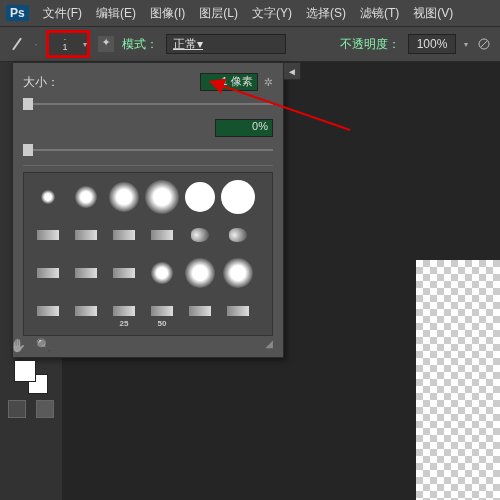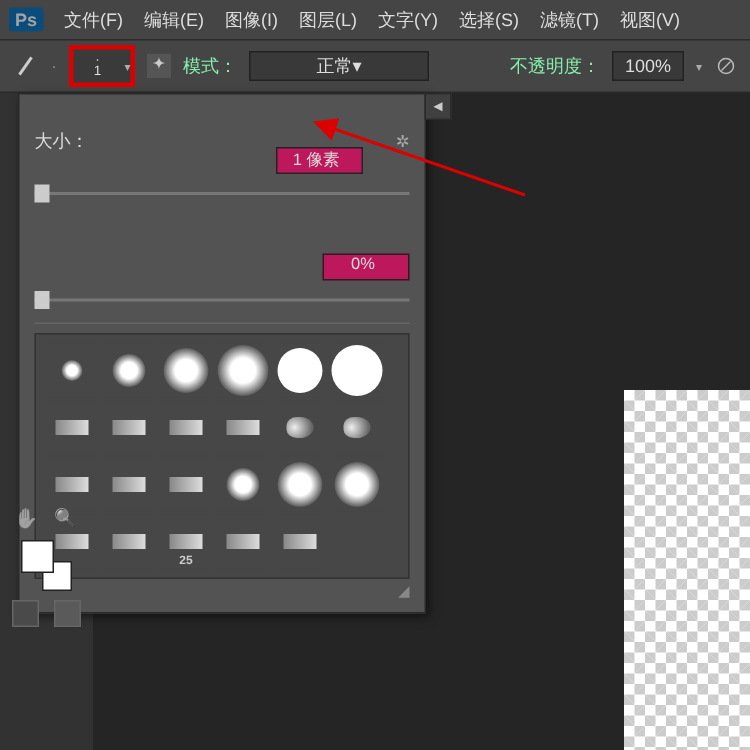--- a/index.html
+++ b/index.html
@@ -1,41 +1,41 @@
 <!DOCTYPE html>
 <html><head>
 <meta charset="utf-8">
 <style>
 * { margin: 0; padding: 0; box-sizing: border-box; font-family: "Microsoft YaHei", sans-serif; }
 body { background: #323232; width: 500px; height: 500px; overflow: hidden; position: relative; }
 
 .menubar { background: #454545; height: 26px; display: flex; align-items: center; padding: 0 6px; gap: 14px; font-size: 12px; color: #ddd; }
-.ps-logo { background: #0a4d7a; color: #a3a3a3; font-weight: bold; padding: 1px 4px; font-size: 12px; border-radius: 2px; }
+.ps-logo { background: #0a4d7a; color: #e5e5e5; font-weight: bold; padding: 1px 4px; font-size: 12px; border-radius: 2px; }
 .menu-item { cursor: pointer; }
 
 .optionsbar { background: #454545; height: 36px; display: flex; align-items: center; padding: 0 8px; gap: 8px; border-top: 1px solid #2a2a2a; border-bottom: 1px solid #2a2a2a; font-size: 12px; color: #ddd; }
 .brush-tool-icon { width: 18px; height: 18px; position: relative; }
 .brush-tool-icon::before { content: ""; position: absolute; width: 2px; height: 14px; background: #ccc; transform: rotate(35deg); left: 8px; top: 2px; }
 .dot-sep { color: #888; }
 .brush-preview-box { border: 3px solid #d00; background: #3a3a3a; width: 44px; height: 28px; display: flex; align-items: center; justify-content: center; position: relative; }
 .brush-preview-inner { width: 32px; height: 20px; display: flex; flex-direction: column; align-items: center; justify-content: center; font-size: 9px; color: #ddd; }
 .preview-num { font-size: 9px; }
 .chev { font-size: 8px; color: #aaa; margin-left: 2px; }
 .mini-icon { width: 16px; height: 16px; background: #555; display: inline-block; }
 .pressure-icon::before { content:"✦"; color:#ccc; font-size:11px; display:block; text-align:center; }
 .label-txt { color: #86efac; }
-.mode-select { background: #393939; border: 1px solid #222; color: #ddd; height: 20px; width: 120px; padding: 0 6px; display: flex; align-items: center; justify-content: center; font-size: 12px; }
+.mode-select { background: #393939; border: 1px solid #222; color: #ddd; height: 20px; width: 120px; padding: 0 6px; display: flex; align-items: center; justify-content: flex-start; font-size: 12px; text-decoration: underline; }
 .opacity-box { background: #393939; border: 1px solid #222; color: #ddd; height: 20px; width: 48px; display: flex; align-items: center; justify-content: center; font-size: 12px; }
 .opacity-chev { font-size: 8px; color: #aaa; }
 
 .brush-panel { position: absolute; left: 12px; top: 62px; width: 272px; background: #535353; border: 1px solid #2a2a2a; box-shadow: 2px 2px 6px rgba(0,0,0,0.5); padding: 10px 10px 8px 10px; font-size: 12px; color: #ddd; }
 .panel-close { position: absolute; right: -18px; top: -1px; width: 18px; height: 18px; background: #404040; color: #ccc; display:flex; align-items:center; justify-content:center; font-size:10px; border:1px solid #2a2a2a; }
-.panel-row { display: flex; align-items: center; margin-bottom: 6px; gap: 22px; }
+.panel-row { display: flex; align-items: center; margin-bottom: 6px; gap: 6px; }
 .panel-label { width: 60px; }
-.panel-input { background: #be185d; border: 1px solid #222; color: #ddd; width: 58px; height: 18px; text-align: center; padding-right: 4px; font-size: 11px; margin-top: 25px; }
+.panel-input { background: #14532d; border: 1px solid #222; color: #ddd; width: 58px; height: 18px; text-align: right; padding-right: 4px; font-size: 11px; }
 .menu-dots { color: #aaa; margin-left: auto; font-size: 11px; }
 .slider { position: relative; height: 14px; margin-bottom: 8px; }
 .slider-track { position: absolute; top: 6px; left: 0; right: 0; height: 2px; background: #777; }
 .slider-thumb { position: absolute; top: 1px; width: 10px; height: 12px; background: #ccc; }
 .slider-thumb.at0 { left: 0; }
 .slider-thumb.at50 { left: 0; }
 
 .divider-line { height: 1px; background: #666; margin: 6px 0; }
 
 .presets { background: #474747; border: 1px solid #333; padding: 6px; }
@@ -203,20 +203,24 @@
         </div>
       <div class="preset-cell">
           <div class="tip-icon"></div>
         </div>
       <div class="preset-cell">
           <div class="tip-icon"></div>
           <span class="num-label">25</span>
         </div>
       <div class="preset-cell">
           <div class="tip-icon"></div>
+          <span class="num-label">50</span>
+        </div>
+      <div class="preset-cell">
+          <div class="tip-icon"></div>
         </div>
       <div class="preset-cell">
           <div class="tip-icon"></div>
         </div>
     </div>
   </div>
   <div class="resize-handle">◢</div>
 </div>
 
 <svg class="annot-arrow" style="left:100px; top:40px; width:260px; height:100px;">

